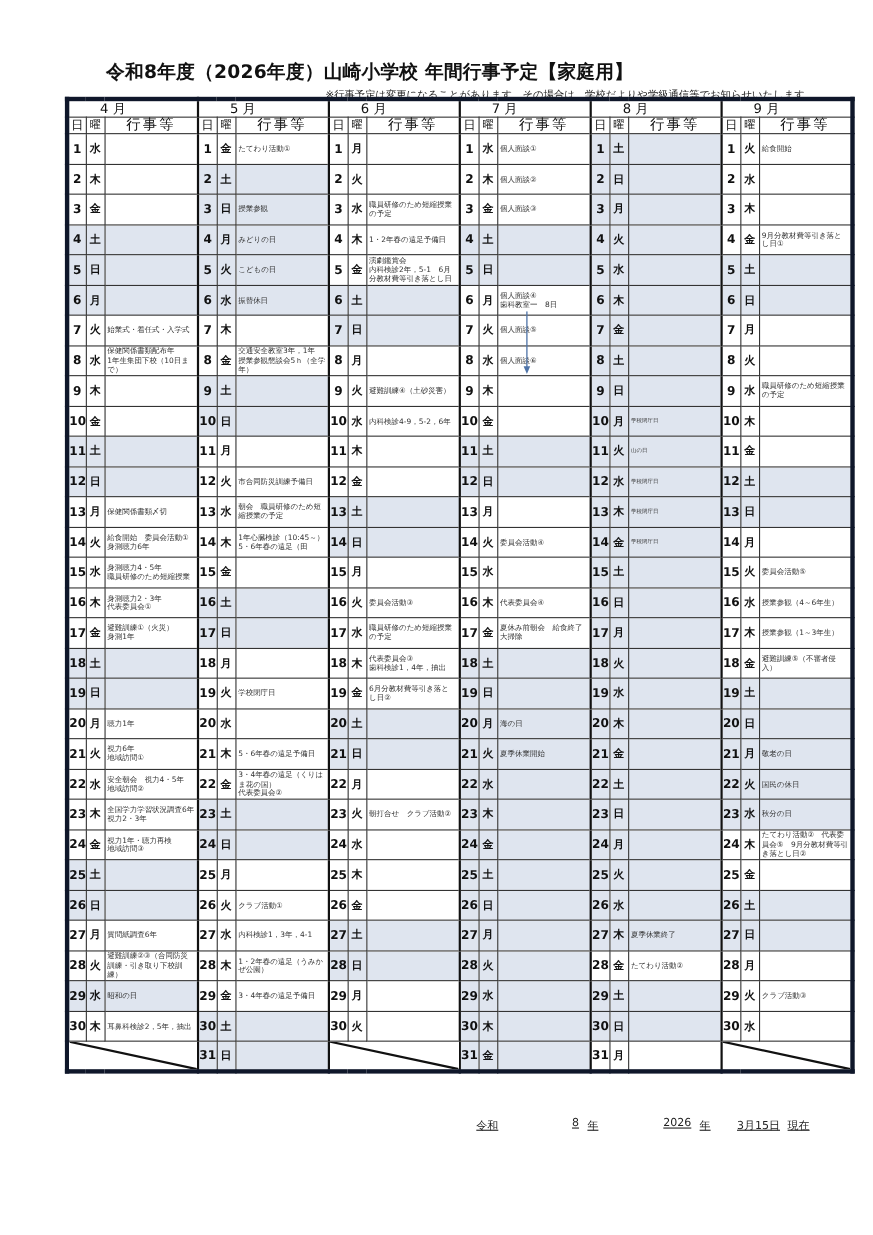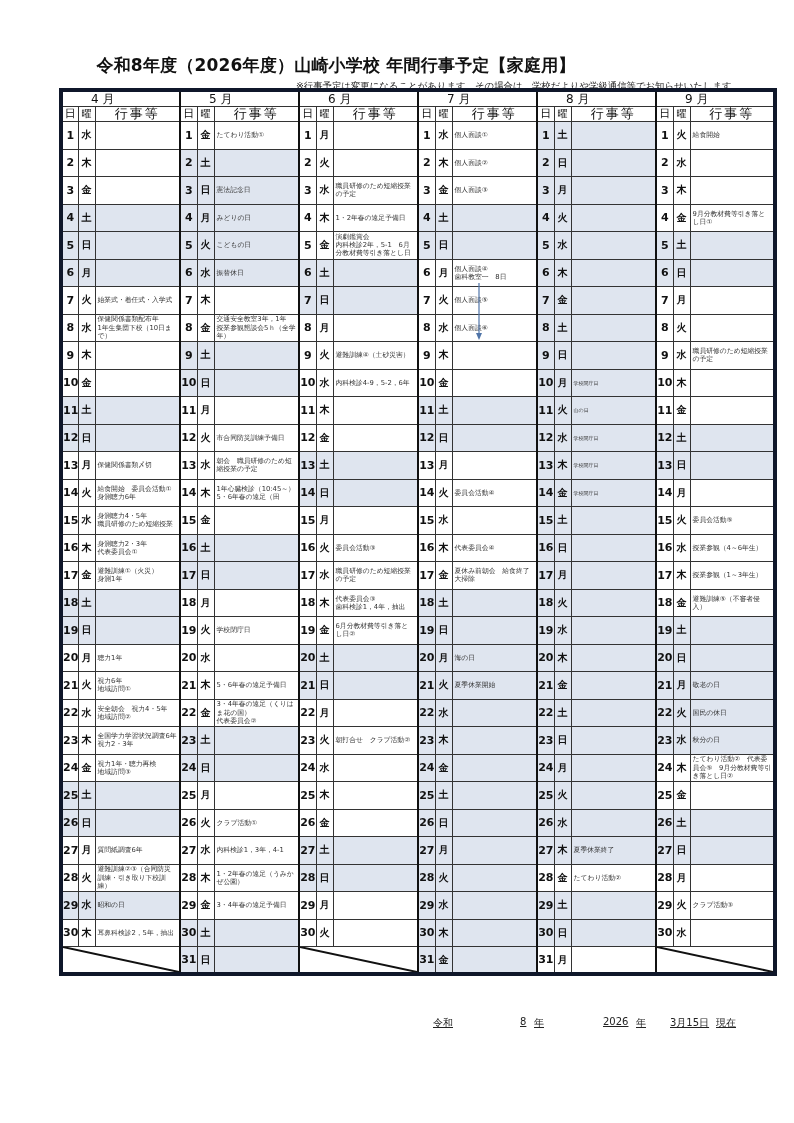--- a/index.html
+++ b/index.html
@@ -167,21 +167,21 @@
         </tr>
         <tr>
           <td class="c-d">3</td>
           <td class="c-w">金</td>
           <td class="c-e">
             <div class="ev"></div>
           </td>
           <td class="c-d off">3</td>
           <td class="c-w off">日</td>
           <td class="c-e off">
-            <div class="ev">憲法記念日</div>
+            <div class="ev">授業参観</div>
           </td>
           <td class="c-d">3</td>
           <td class="c-w">水</td>
           <td class="c-e">
             <div class="ev">職員研修のため短縮授業の予定</div>
           </td>
           <td class="c-d">3</td>
           <td class="c-w">金</td>
           <td class="c-e">
             <div class="ev">個人面談③</div>

